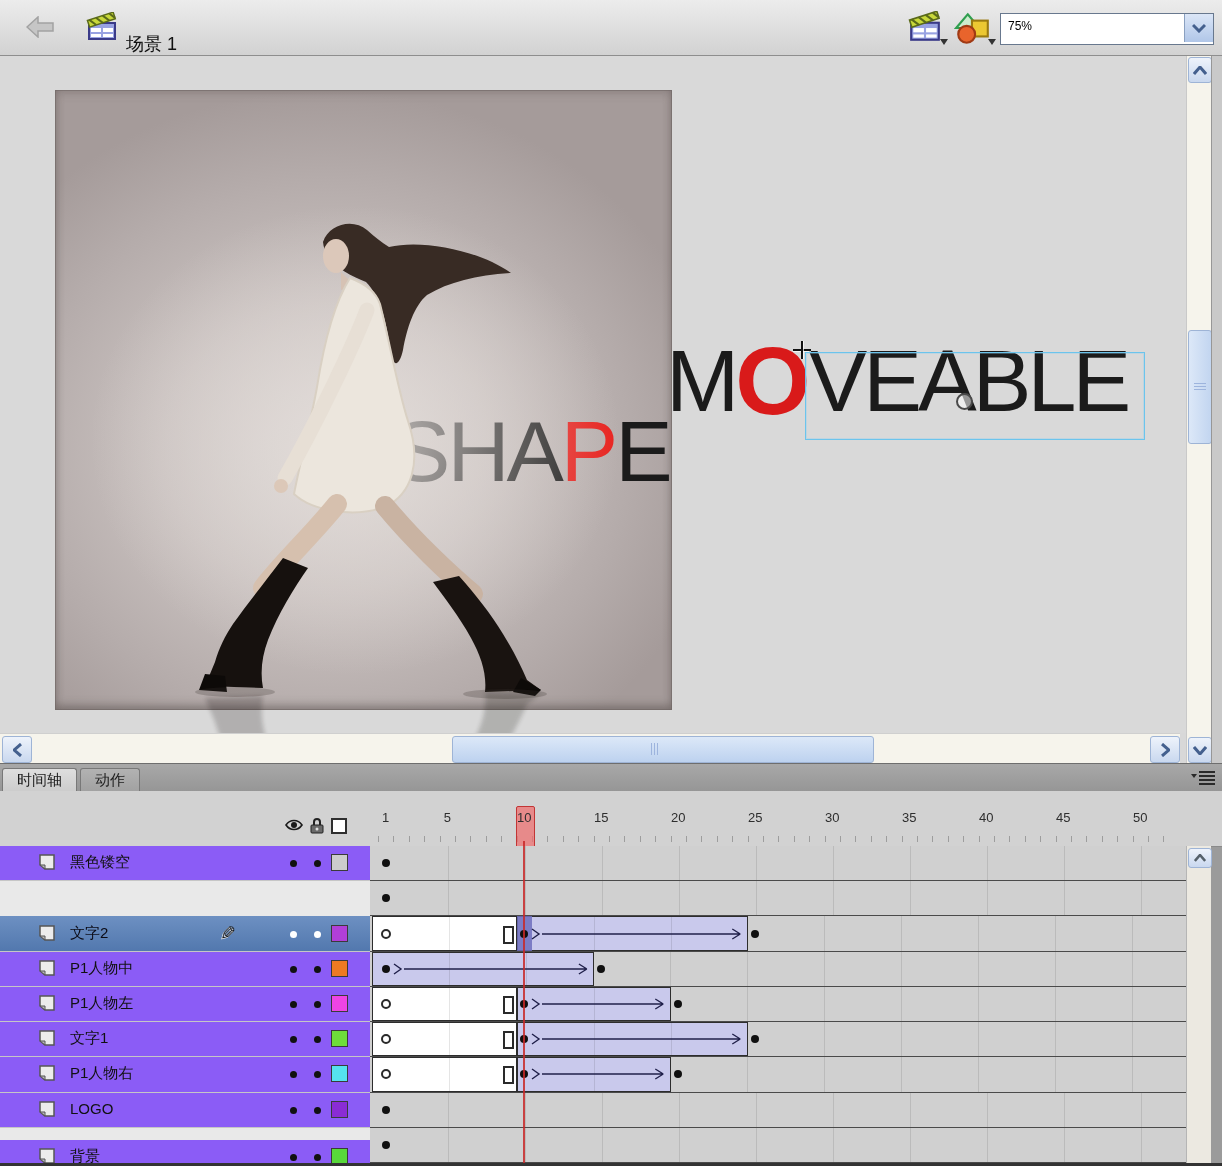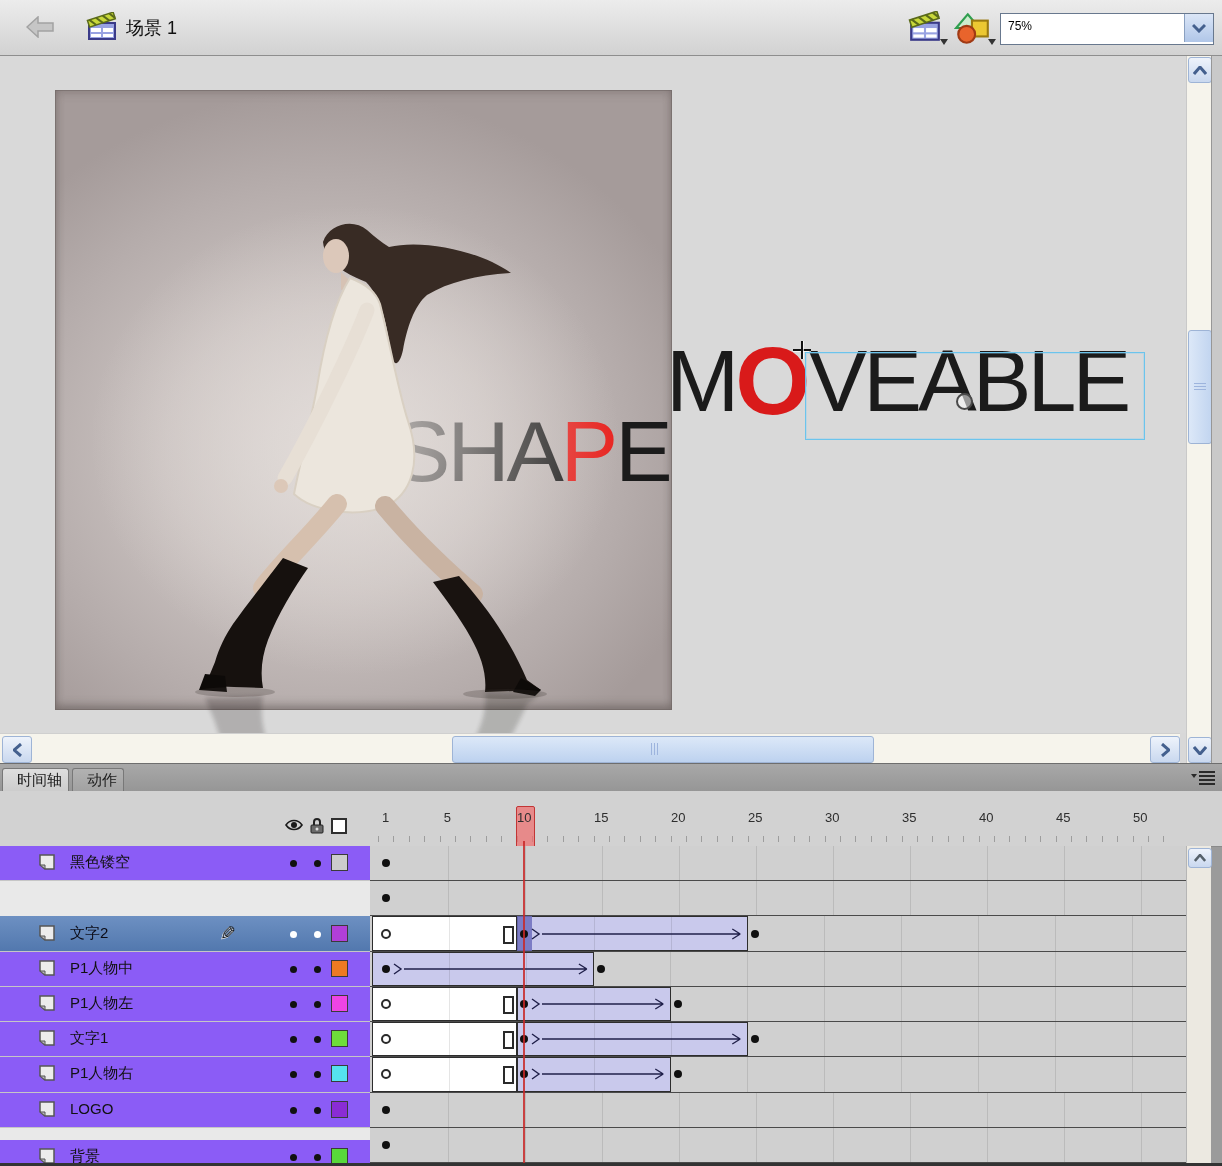--- a/index.html
+++ b/index.html
@@ -6,21 +6,21 @@
   body{
     width:1222px;height:1166px;position:relative;overflow:hidden;
     background:#d8d8d8;font-family:"Liberation Sans","DejaVu Sans",sans-serif;
     -webkit-font-smoothing:antialiased;
   }
   
   #edit-bar{position:absolute;left:0;top:0;width:1222px;height:55px;
     background:linear-gradient(#ececec,#d2d2d2);border-bottom:1px solid #8e8e8e;}
   #back-arrow{position:absolute;left:26px;top:16px;width:28px;height:22px;}
   #scene-clapper{position:absolute;left:86px;top:12px;width:32px;height:30px;}
-  #scene-label{position:absolute;left:126px;top:16px;font-size:18px;color:#111;}
+  #scene-label{position:absolute;left:126px;top:32px;font-size:18px;color:#111;}
   #edit-scene-btn{position:absolute;left:908px;top:11px;width:40px;height:34px;}
   #edit-symbols-btn{position:absolute;left:954px;top:11px;width:42px;height:34px;}
   .mini-caret{position:absolute;right:0;bottom:0;width:0;height:0;
     border-left:4px solid transparent;border-right:4px solid transparent;border-top:6px solid #333;}
   #zoom-combo{position:absolute;left:1000px;top:13px;width:212px;height:30px;
     background:#fff;border:1px solid #68788e;display:flex;}
   #zoom-value{flex:1;font-size:12px;font-weight:normal;color:#000;padding:5px 0 0 7px;}
   #zoom-drop{width:28px;height:28px;background:linear-gradient(#dbe6f7,#b0c6e8);
     border-left:1px solid #8aa0c0;display:flex;align-items:center;justify-content:center;}
   #zoom-drop svg{display:block}
@@ -64,21 +64,21 @@
   #h-scroll{position:absolute;left:0;top:677px;width:1180px;height:30px;background:#f6f4ec;border-top:1px solid #cfcfcf;}
   #h-left{position:absolute;left:2px;top:2px;width:28px;height:25px;}
   #h-right{position:absolute;left:1150px;top:2px;width:28px;height:25px;}
   .hbtn{position:absolute;background:linear-gradient(#eef3fb,#c9d8ef);border:1px solid #9eb4d6;border-radius:3px;
     display:flex;align-items:center;justify-content:center;}
   #h-thumb{position:absolute;left:452px;top:2px;width:420px;height:25px;background:linear-gradient(#dce8f8,#bdd2ef);
     border:1px solid #9eb4d6;border-radius:3px;}
   
   #timeline{position:absolute;left:0;top:763px;width:1222px;height:403px;background:#9b9b9b;border-top:1px solid #6e6e6e;}
   #tl-tabbar{position:absolute;left:0;top:0;width:1222px;height:27px;background:linear-gradient(#a8a8a8,#969696);}
-  .tab{position:relative;float:left;height:22px;margin:4px 1px 0 2px;padding:2px 6px 0 14px;
+  .tab{position:relative;float:left;height:22px;margin:4px 1px 0 2px;padding:2px 14px 0 14px;
     font-size:15px;color:#1c1c1c;border:1px solid #787878;border-bottom:none;border-radius:3px 3px 0 0;}
   .tab.active{background:linear-gradient(#dedede,#cbcbcb);}
   .tab:not(.active){background:linear-gradient(#b2b2b2,#a0a0a0);}
   #panel-menu{position:absolute;right:6px;top:6px;width:26px;height:16px;}
   #tl-header{position:absolute;left:0;top:27px;width:1222px;height:55px;background:#d2d2d2;border-bottom:1px solid #8a8a8a;}
   .hdr-icon{position:absolute;top:27px;}
   #ruler-ticks{position:absolute;left:378px;top:45px;width:800px;height:6px;
     background:repeating-linear-gradient(90deg,#9d9d9d 0 1px,transparent 1px 15.4px);}
   .rlabel{position:absolute;top:19px;width:30px;text-align:center;font-size:13px;color:#2e2e2e;}
   #playhead-rect{position:absolute;top:15px;width:17px;height:40px;background:rgba(238,110,110,.72);

